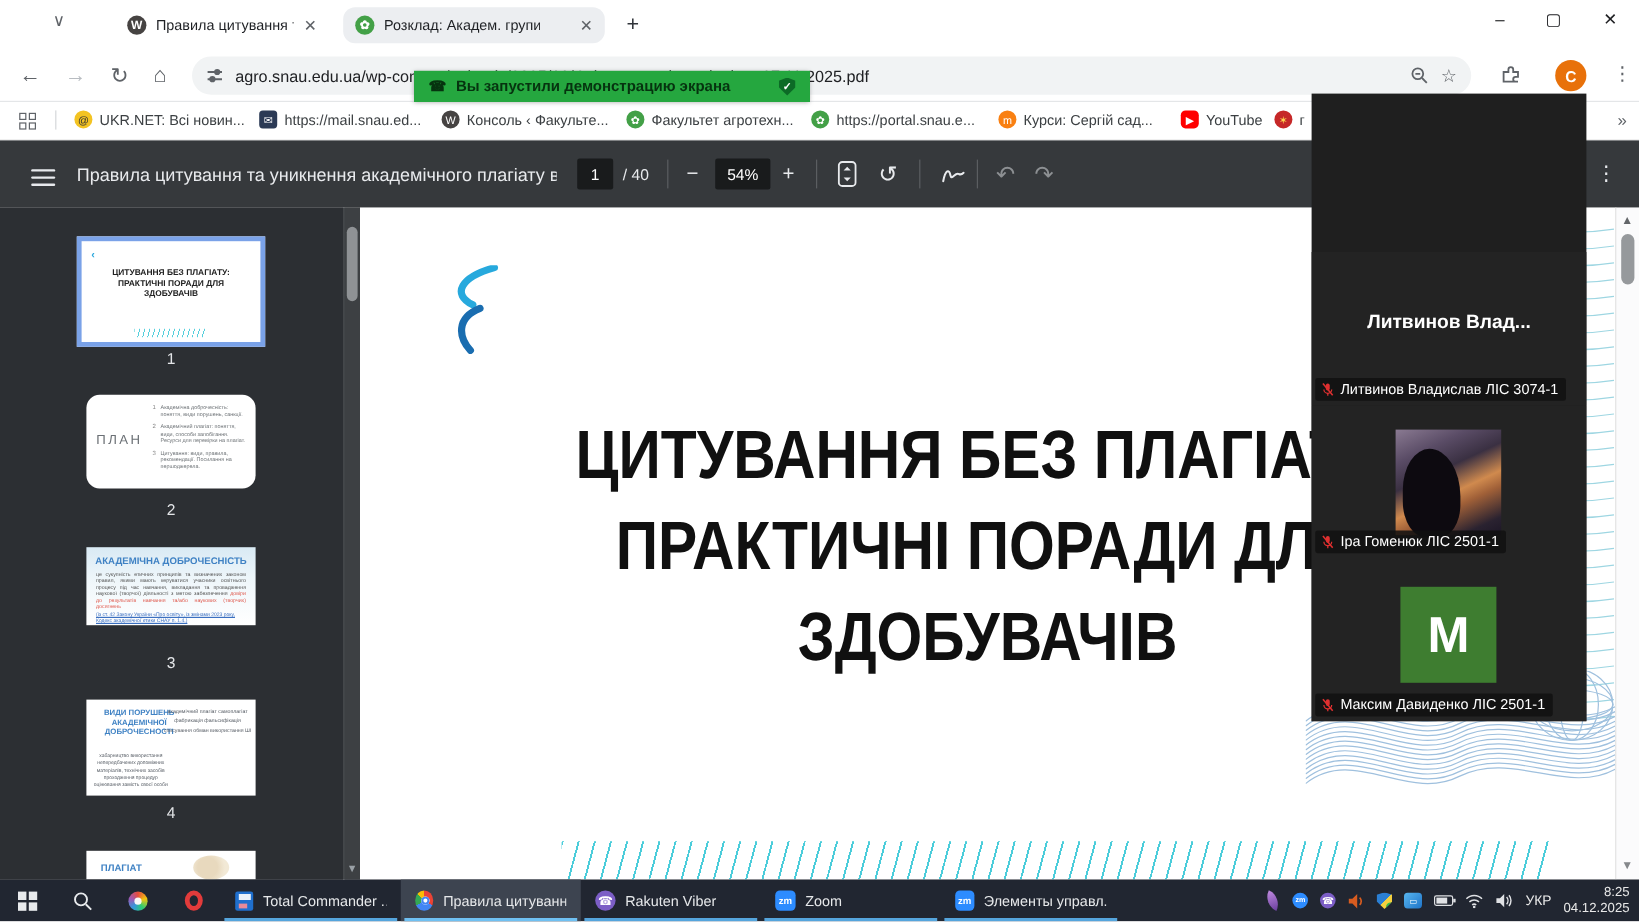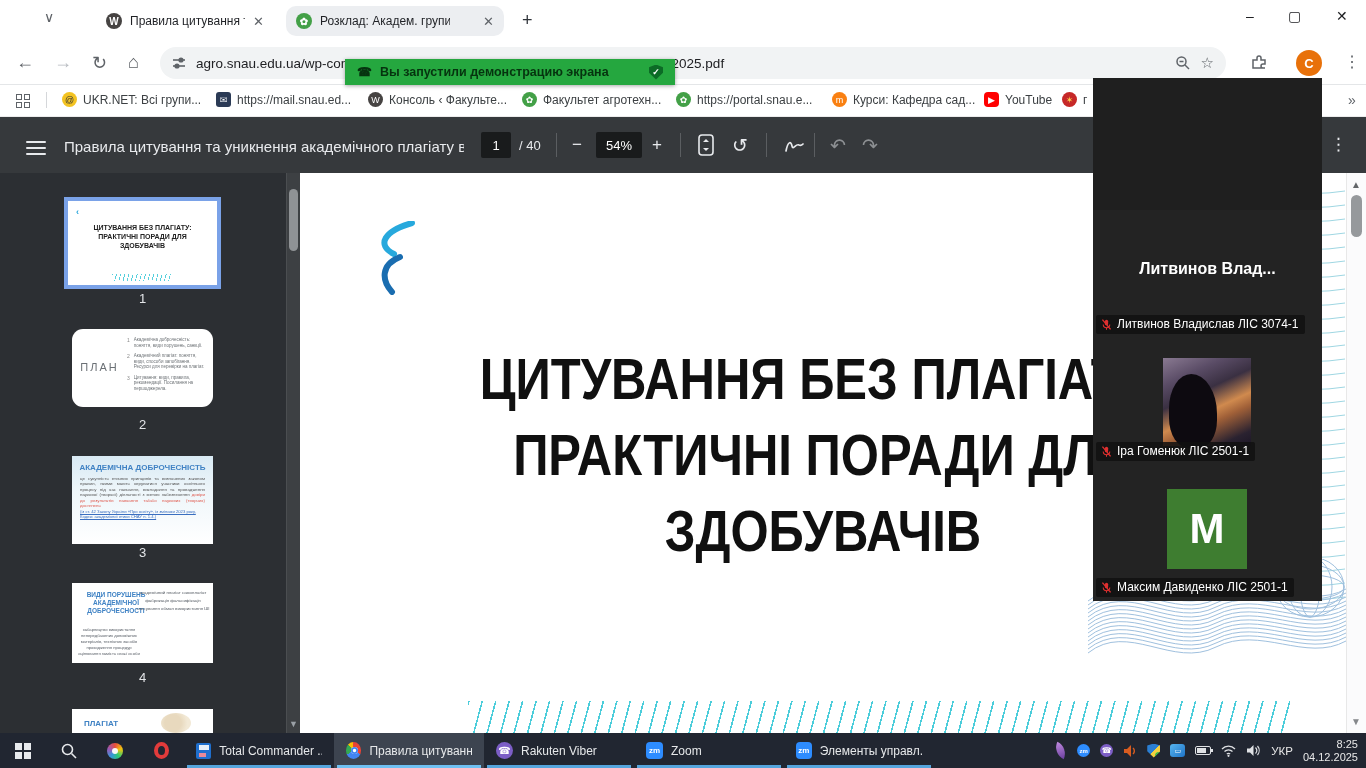--- a/index.html
+++ b/index.html
@@ -203,41 +203,41 @@
   <div class="abs bookbar"></div>
   <div class="abs appsgrid">
       <div></div>
       <div></div>
       <div></div>
       <div></div>
     </div>
   <div class="abs bmsep"></div>
   <div class="abs bm" style="left:62px">
       <span class="bmic" style="background:#f3c322; color:#333">@</span>
-      <span>UKR.NET: Всі групи...</span>
+      <span>UKR.NET: Всі новин...</span>
     </div>
   <div class="abs bm" style="left:216px">
       <span class="bmic" style="background:#2b3a55; border-radius:3px">✉</span>
       <span>https://mail.snau.ed...</span>
     </div>
   <div class="abs bm" style="left:368px">
       <span class="bmic" style="background:#464342">W</span>
       <span>Консоль ‹ Факульте...</span>
     </div>
   <div class="abs bm" style="left:522px">
       <span class="bmic" style="background:#43a047">✿</span>
       <span>Факультет агротехн...</span>
     </div>
   <div class="abs bm" style="left:676px">
       <span class="bmic" style="background:#43a047">✿</span>
       <span>https://portal.snau.e...</span>
     </div>
   <div class="abs bm" style="left:832px">
       <span class="bmic" style="background:#f98012">m</span>
-      <span>Курси: Кафедра сад...</span>
+      <span>Курси: Сергій сад...</span>
     </div>
   <div class="abs bm" style="left:984px">
       <span class="bmic" style="background:#ff0000; border-radius:4px">▶</span>
       <span>YouTube</span>
     </div>
   <div class="abs bm" style="left:1062px">
       <span class="bmic" style="background:#c62828; color:#ffd54f">✶</span>
       <span>г</span>
     </div>
   <div class="abs bm-more">»</div>
@@ -293,21 +293,21 @@
             <span class="mini2-t">Академічний плагіат: поняття, види, способи запобігання. Ресурси для перевірки на плагіат.</span>
           </div>
         <div class="mini2-it">
             <span class="mini2-n">3</span>
             <span class="mini2-t">Цитування: види, правила, рекомендації. Посилання на першоджерела.</span>
           </div>
       </div>
     </div>
     <div class="tnum" style="left:72px; top:244px">2</div>
 
-    <div class="thumb mini3" style="left:72px; top:283px; width:141px; height:88px">
+    <div class="thumb mini3" style="left:72px; top:283px; width:141px; height:65px">
       <div class="mini3-title">АКАДЕМІЧНА ДОБРОЧЕСНІСТЬ</div>
       <div class="mini3-body"><span>це сукупність етичних принципів та визначених законом правил, якими мають керуватися учасники освітнього процесу під час навчання, викладання та провадження наукової (творчої) діяльності з метою забезпечення</span> <span class="mini3-red">довіри до результатів навчання та/або наукових (творчих) досягнень</span></div>
       <div class="mini3-link">(із ст. 42 Закону України «Про освіту», із змінами 2023 року, Кодекс академічної етики СНАУ п. 1.4.)</div>
     </div>
     <div class="tnum" style="left:72px; top:372px">3</div>
 
     <div class="thumb" style="left:72px; top:410px; width:141px; height:80px">
       <div class="mini4-title">ВИДИ ПОРУШЕНЬ АКАДЕМІЧНОЇ ДОБРОЧЕСНОСТІ</div>
       <div class="mini4-terms">
         <span>академічний плагіат</span> <span>самоплагіат</span> <span>фабрикація</span> <span>фальсифікація</span> <span>списування</span> <span>обман</span> <span>використання ШІ</span>

